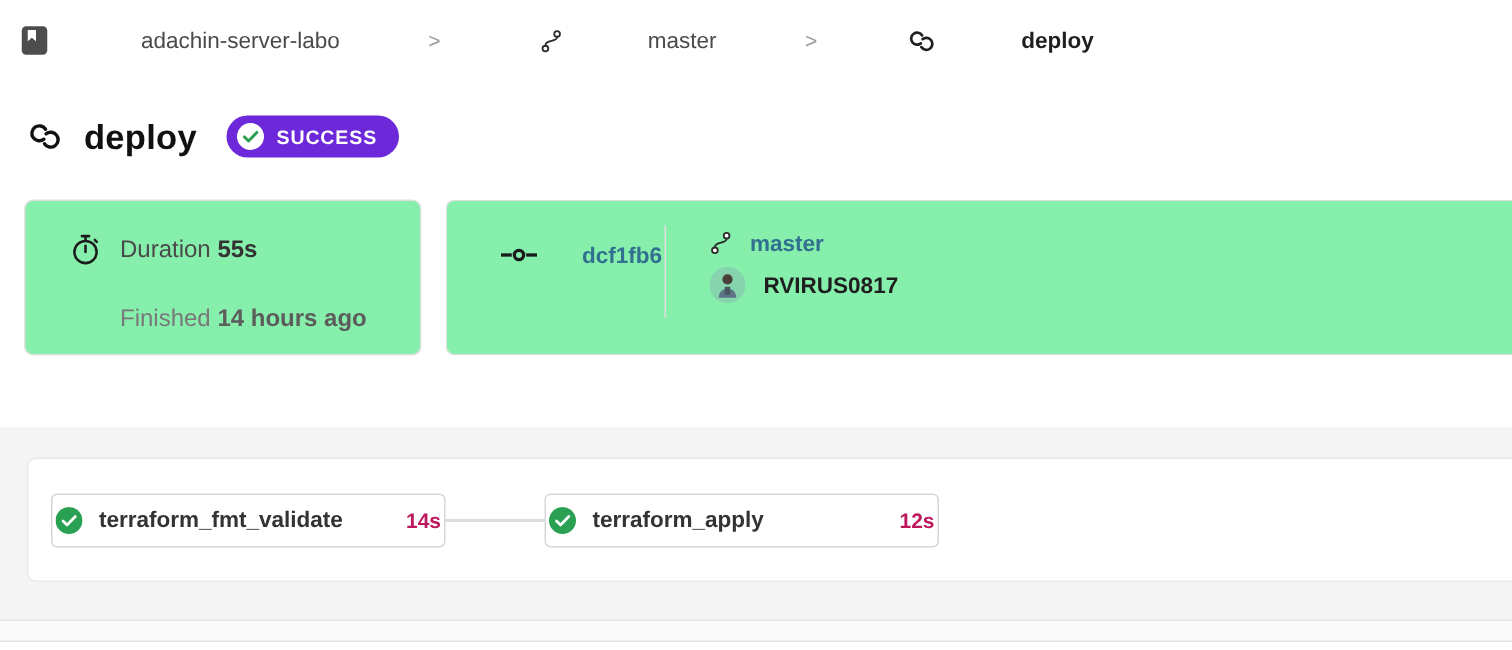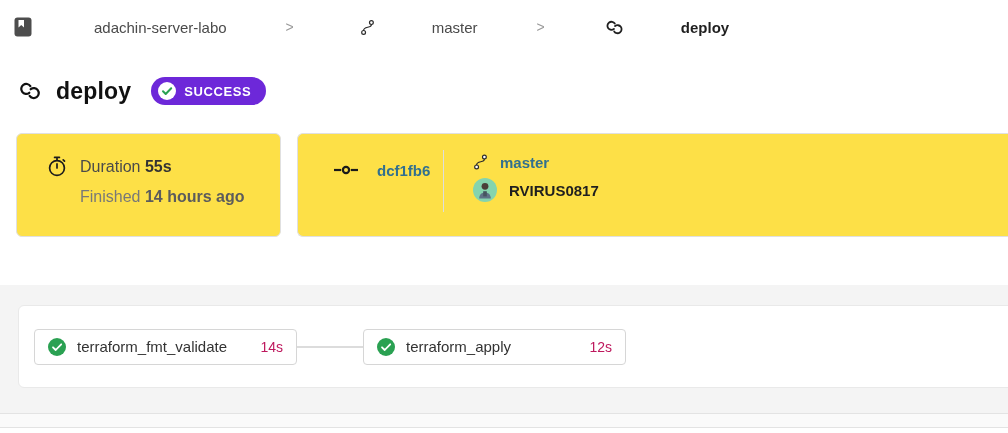--- a/index.html
+++ b/index.html
@@ -24,48 +24,49 @@
   .header { display:flex; align-items:center; margin:40px 0 0 17px; height:28px; }
   .page-title { font-size:23px; font-weight:700; color:#111; margin-left:13px; letter-spacing:0.2px; }
   .status-badge {
     margin-left:20px; display:inline-flex; align-items:center; gap:8px;
     background:#6d28d9; color:#fff; border-radius:15px;
     padding:5px 15px 5px 7px; font-size:13px; font-weight:700; letter-spacing:0.6px;
   }
 
   
   .cards { display:flex; gap:16px; margin:28px 0 0 16px; }
-  .card { background:#fde047; border:1px solid #e0e0e0; border-radius:6px; height:104px; }
+  .card { background:#86efac; border:1px solid #e0e0e0; border-radius:6px; height:104px; }
   .card-duration { width:265px; padding:21px 0 0 29px; }
   .dur-row { display:flex; align-items:center; gap:12px; font-size:16px; color:#4a4a4a; }
   .dur-row b { color:#333; }
-  .fin-row { margin:10px 0 0 34px; font-size:16px; color:#787878; }
+  .fin-row { margin:26px 0 0 34px; font-size:16px; color:#787878; }
   .fin-row b { color:#5c5c5c; }
 
   .card-meta { flex:1; margin-right:-14px; border-right:none; border-radius:6px 0 0 6px; display:flex; padding:14px 0 0 36px; }
-  .commit-col { display:flex; align-items:center; gap:19px; height:28px; margin-top:8px; width:109px; }
+  .commit-col { display:flex; align-items:center; gap:30px; height:28px; margin-top:8px; width:109px; }
   .meta-divider { border-left:1px solid #dedede; height:62px; margin-top:2px; }
   .meta-right { padding-left:29px; }
   .meta-row { display:flex; align-items:center; gap:12px; height:28px; }
   .meta-row + .meta-row { margin-top:0;justify-content:space-between; }
   .link { color:#31708f; font-weight:700; font-size:15px; text-decoration:none; cursor:pointer; }
   .actor-name { font-weight:700; font-size:15px; color:#1f1f1f; }
 
   
   .graph-section { margin-top:48px; height:128px; background:#f4f4f4; padding:20px 0 0 18px; }
   .graph-card {
     background:#fff; border:1px solid #e9e9e9; border-radius:6px;
     height:83px; margin-right:-14px;
     display:flex; align-items:center; padding-left:15px;
   }
   .job-node {
     width:263px; height:36px; background:#fff;
     border:1px solid #d6d6d6; border-radius:4px;
-    display:flex; align-items:center; gap:11px; padding:0 13px;
+    display:flex; align-items:center; gap:11px; padding:0 2px;
     cursor:pointer;
+    font-weight:bold;
   }
   .job-name { font-size:15px; color:#333; }
   .job-duration { margin-left:auto; font-size:14px; color:#be185d; }
   .connector { width:33px; height:2px; background:#dcdcdc; }
 
   
   .bottom-strip { margin-top:0; height:15px; background:#fafafa; border-top:1px solid #e3e3e3; border-bottom:1px solid #e3e3e3; }
 </style>
 </head>
 <body>

